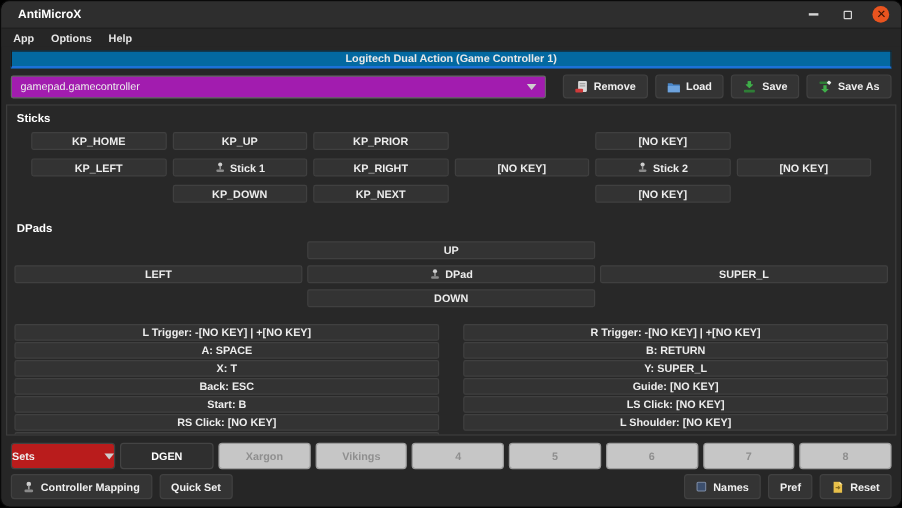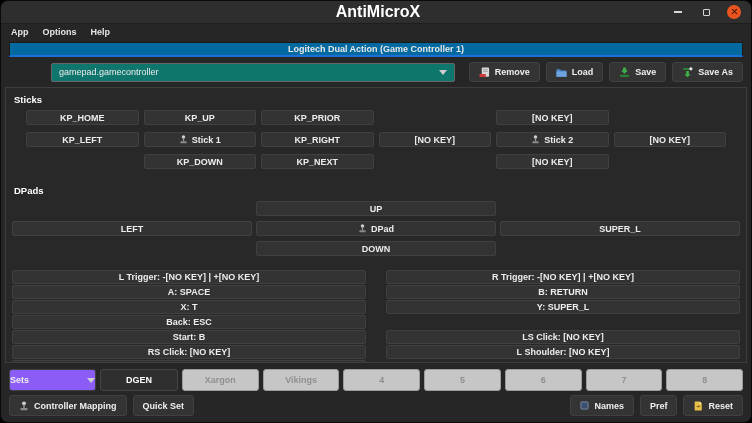--- a/index.html
+++ b/index.html
@@ -5,22 +5,22 @@
   html,body{margin:0;padding:0;background:#000;}
   *{box-sizing:border-box;}
   body{font-family:"Liberation Sans", sans-serif; -webkit-font-smoothing:antialiased;}
 
   .window{width:752px;height:423px;background:#262626;border-radius:8px;overflow:hidden;
           border:1px solid #0a0a0a;display:flex;flex-direction:column;position:relative;}
 
   
   .titlebar{height:23px;background:#2e2e2e;border-bottom:1px solid #1e1e1e;
             display:flex;align-items:center;position:relative;flex:0 0 auto;}
-  .win-title{position:absolute;left:4px;right:0;text-align:center;color:#fff;
-             font-size:16px;font-weight:700;}
+  .win-title{position:absolute;left:14px;right:0;text-align:left;color:#fff;
+             font-size:10px;font-weight:700;}
   .win-controls{margin-left:auto;display:flex;align-items:center;gap:12px;padding-right:9px;z-index:2;}
   .wc-btn{width:16px;height:16px;display:flex;align-items:center;justify-content:center;cursor:default;}
   .min-glyph{width:8px;height:1.5px;background:#d6d6d6;}
   .max-glyph{width:7px;height:7px;border:1.2px solid #d6d6d6;border-radius:1px;}
   .close-circle{width:14px;height:14px;border-radius:50%;background:#e9541f;position:relative;}
   .close-circle:before,.close-circle:after{content:"";position:absolute;left:3.5px;top:6.4px;width:7px;height:1.3px;
         background:#3a1505;}
   .close-circle:before{transform:rotate(45deg);}
   .close-circle:after{transform:rotate(-45deg);}
 
@@ -29,22 +29,22 @@
   .menu-item{color:#e6e6e6;font-size:9px;font-weight:600;padding:0 7px;}
 
   
   .tabbar{padding:3px 8px 0 8px;flex:0 0 auto;}
   .ctrl-tab{height:15px;background:#0369a1;border:1px solid #1c1c1c;border-bottom:2px solid #1c71d8;
             display:flex;align-items:center;justify-content:center;color:#e8e8e8;
             font-size:9px;font-weight:700;}
 
   
   .profilebar{display:flex;align-items:center;margin:5px 8px 3px;gap:6px;flex:0 0 auto;}
-  .combobox{flex:1;height:19px;background:#0f766e;border:1px solid #676767;border-radius:2px;
-            display:flex;align-items:center;padding:0 7px;color:#ececec;font-size:9px;margin-left:42px;}
+  .combobox{flex:1;height:19px;background:#a21caf;border:1px solid #676767;border-radius:2px;
+            display:flex;align-items:center;padding:0 7px;color:#ececec;font-size:9px;}
   .combo-arrow{margin-left:auto;width:0;height:0;border-left:4px solid transparent;
                border-right:4px solid transparent;border-top:5px solid #cfcfcf;}
   .tool-btn{height:20px;background:#343434;border:1px solid #414141;border-radius:3px;color:#efefef;
             font-size:9px;font-weight:600;display:flex;align-items:center;gap:5px;padding:0 9px;}
   .tool-btn.first{margin-left:8px;}
 
   
   .main-panel{flex:1;margin:2px 4px 0;border:1px solid #3d3d3d;background:#282828;
               padding:4px 5px;display:flex;flex-direction:column;overflow:hidden;}
   .section-label{font-size:9.5px;font-weight:700;color:#fff;margin:2px 0 5px 3px;}
@@ -57,21 +57,21 @@
 
   .mbtn{height:15px;background:#333333;border:1px solid #404040;border-radius:2px;color:#ededed;
         font-size:9px;font-weight:600;display:flex;align-items:center;justify-content:center;gap:4px;
         white-space:nowrap;overflow:hidden;}
   .mbtn.small{height:14px;}
   .cell-empty{visibility:hidden;}
   .c1{grid-column:1}.c2{grid-column:2}.c3{grid-column:3}.c4{grid-column:4}.c5{grid-column:5}.c6{grid-column:6}
 
   
   .setsbar{display:flex;gap:4px;margin:6px 8px 0;height:22px;flex:0 0 auto;}
-  .sets-dd{width:87px;background:#8b5cf6;border:1px solid #414141;border-radius:3px;color:#efefef;
+  .sets-dd{width:87px;background:#b91c1c;border:1px solid #414141;border-radius:3px;color:#efefef;
            font-size:9px;font-weight:600;display:flex;align-items:center;justify-content:center;gap:14px;}
   .set-tab{flex:1;border-radius:3px;font-size:9px;font-weight:600;
            display:flex;align-items:center;justify-content:center;}
   .set-tab.active{flex:0 0 78px;background:#2f2f2f;border:1px solid #444;color:#fff;}
   .set-tab.inactive{background:#c6c6c6;border:1px solid #9c9c9c;color:#8f8f8f;}
 
   
   .footerbar{display:flex;align-items:center;gap:6px;margin:4px 8px 6px;height:21px;flex:0 0 auto;}
   .foot-btn{height:21px;background:#343434;border:1px solid #414141;border-radius:3px;color:#efefef;
             font-size:9px;font-weight:600;display:flex;align-items:center;gap:5px;padding:0 9px;}
@@ -229,20 +229,21 @@
       <div class="grid-row2">
         <div class="mbtn small">A: SPACE</div>
         <div class="mbtn small">B: RETURN</div>
       </div>
       <div class="grid-row2">
         <div class="mbtn small">X: T</div>
         <div class="mbtn small">Y: SUPER_L</div>
       </div>
       <div class="grid-row2">
         <div class="mbtn small">Back: ESC</div>
+        <div class="mbtn small">Guide: [NO KEY]</div>
       </div>
       <div class="grid-row2">
         <div class="mbtn small">Start: B</div>
         <div class="mbtn small">LS Click: [NO KEY]</div>
       </div>
       <div class="grid-row2">
         <div class="mbtn small">RS Click: [NO KEY]</div>
         <div class="mbtn small">L Shoulder: [NO KEY]</div>
       </div>
       <div class="grid-row2">

